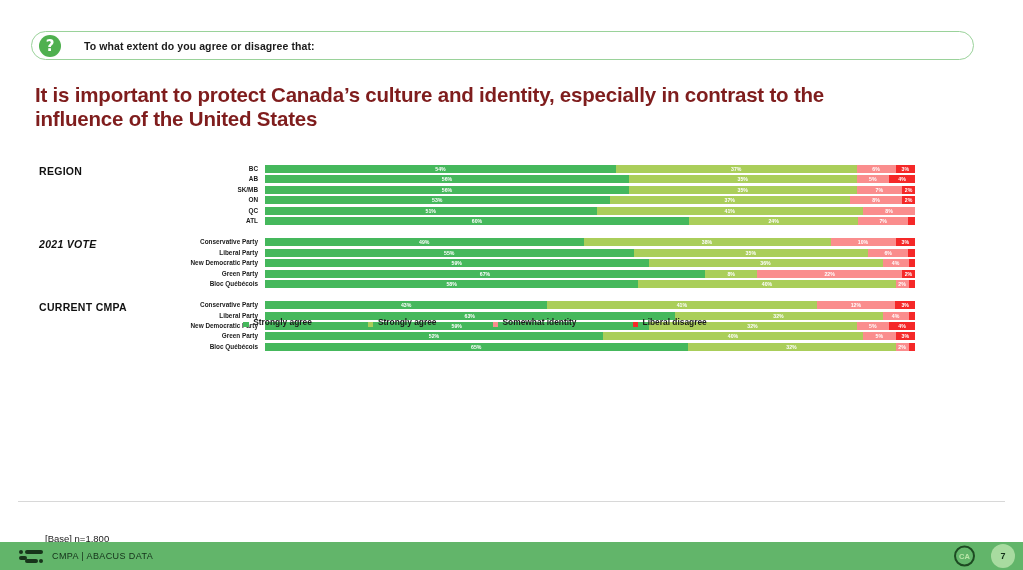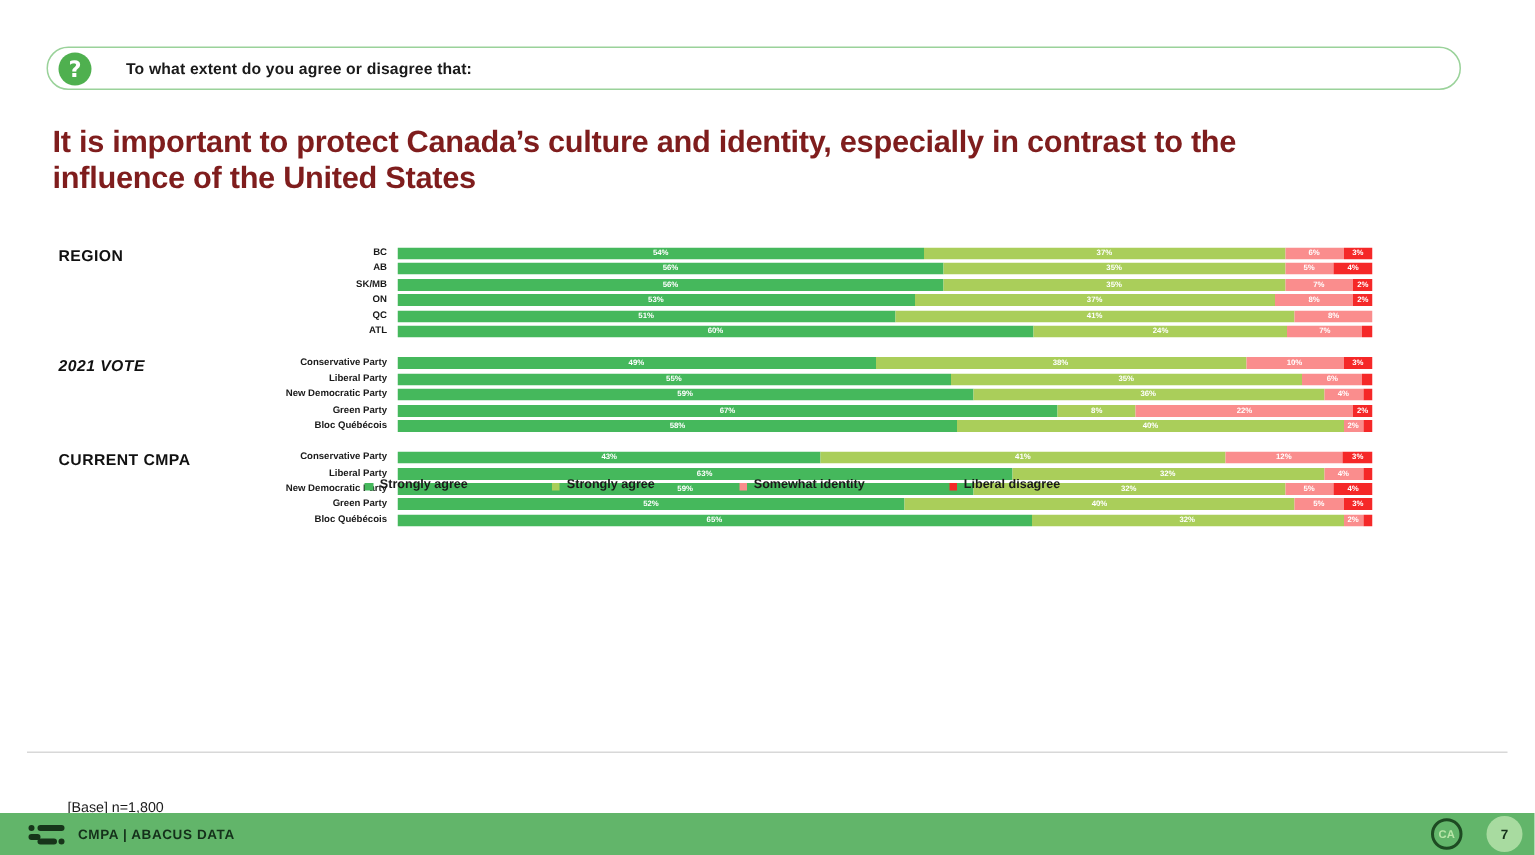--- a/index.html
+++ b/index.html
@@ -181,21 +181,20 @@
     background: #17351a;
     display: block;
   }
   .lg-dot { width: 4px; height: 4px; border-radius: 50%; }
   .lg-bar { height: 4px; border-radius: 2px; }
   #footer-text {
     margin-left: 9px;
     font-size: 9px;
     color: #14301a;
     letter-spacing: .4px;
-    font-weight: bold;
   }
   #ca-badge {
     position: absolute;
     right: 48px;
     top: 50%;
     transform: translateY(-50%);
     width: 21px;
     height: 21px;
     border-radius: 50%;
     border: 2px solid #1d4a22;

